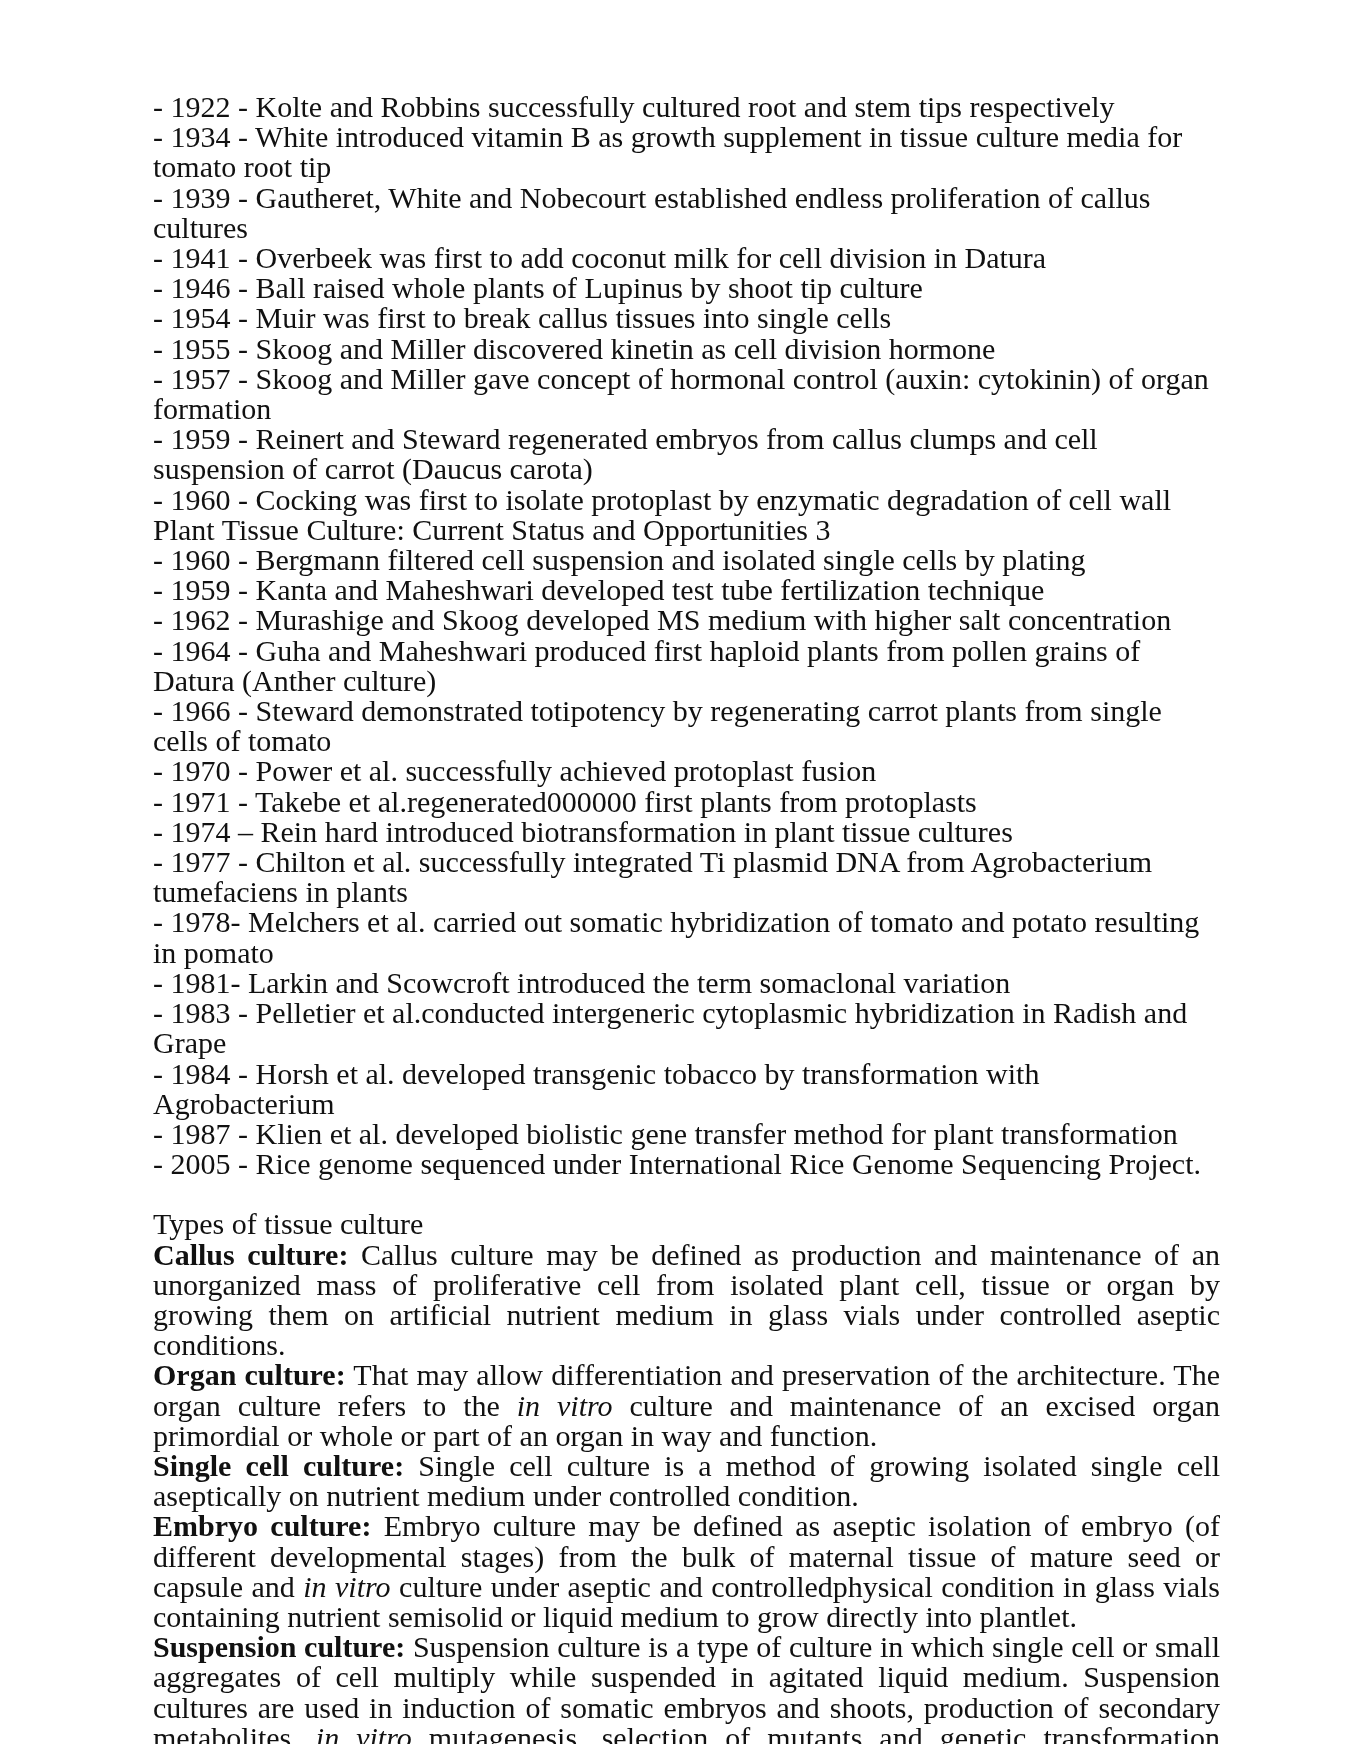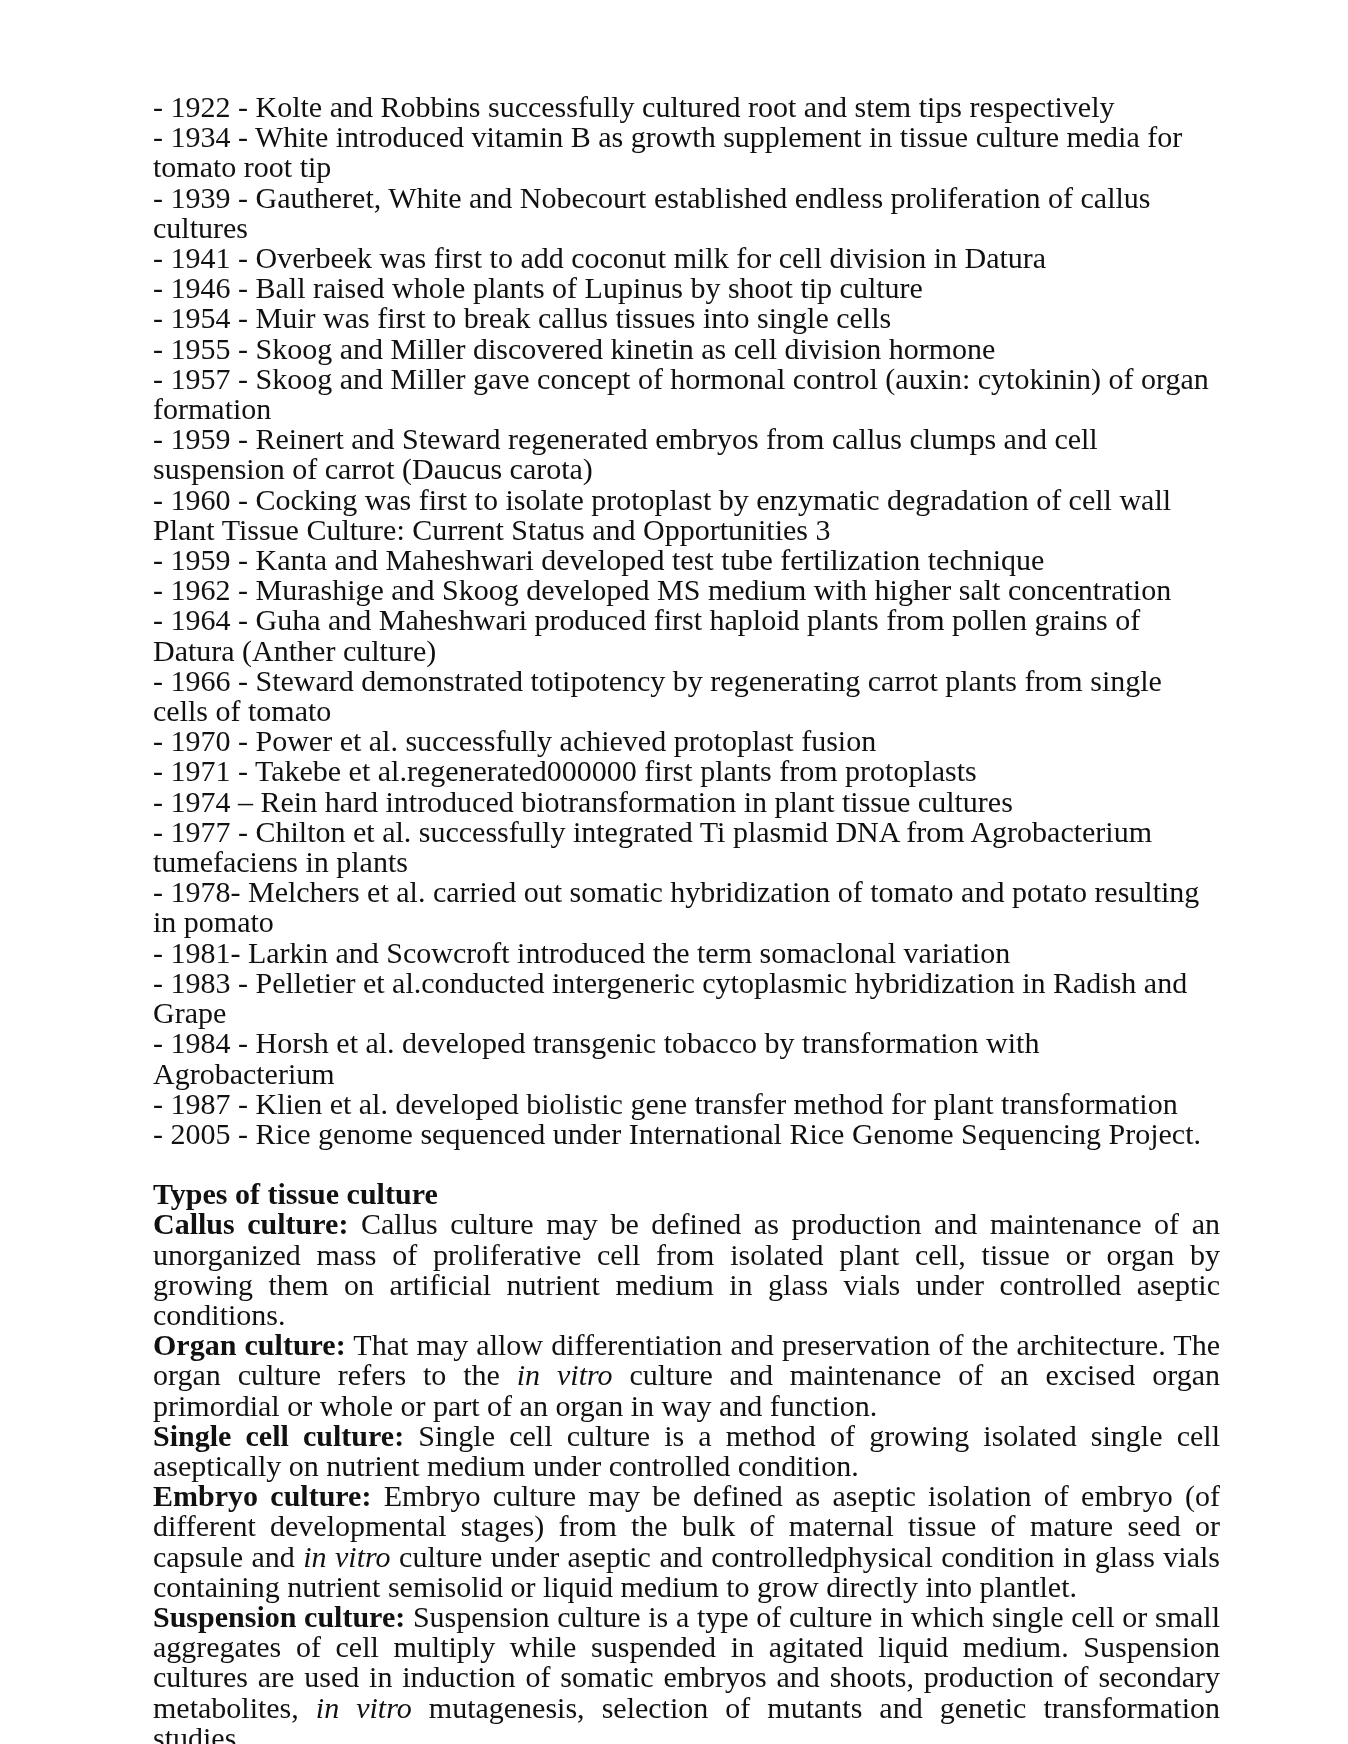--- a/index.html
+++ b/index.html
@@ -24,21 +24,21 @@
       line-height: 30.2px;
     }
     .timeline .line {
       display: block;
       white-space: normal;
     }
     .spacer {
       height: 30px;
     }
     .heading {
-      font-weight: bold;
+      font-weight: normal;
     }
     .para {
       text-align: justify;
       text-align-last: left;
     }
     .para b {
       font-weight: bold;
     }
     .para i {
     }
@@ -53,20 +53,21 @@
     <span class="line">- 1934 - White introduced vitamin B as growth supplement in tissue culture media for tomato root tip</span>
     <span class="line">- 1939 - Gautheret, White and Nobecourt established endless proliferation of callus cultures</span>
     <span class="line">- 1941 - Overbeek was first to add coconut milk for cell division in Datura</span>
     <span class="line">- 1946 - Ball raised whole plants of Lupinus by shoot tip culture</span>
     <span class="line">- 1954 - Muir was first to break callus tissues into single cells</span>
     <span class="line">- 1955 - Skoog and Miller discovered kinetin as cell division hormone</span>
     <span class="line">- 1957 - Skoog and Miller gave concept of hormonal control (auxin: cytokinin) of organ formation</span>
     <span class="line">- 1959 - Reinert and Steward regenerated embryos from callus clumps and cell suspension of carrot (Daucus carota)</span>
     <span class="line">- 1960 - Cocking was first to isolate protoplast by enzymatic degradation of cell wall</span>
     <span class="line">Plant Tissue Culture: Current Status and Opportunities 3</span>
+    <span class="line">- 1960 - Bergmann filtered cell suspension and isolated single cells by plating</span>
     <span class="line">- 1959 - Kanta and Maheshwari developed test tube fertilization technique</span>
     <span class="line">- 1962 - Murashige and Skoog developed MS medium with higher salt concentration</span>
     <span class="line">- 1964 - Guha and Maheshwari produced first haploid plants from pollen grains of Datura (Anther culture)</span>
     <span class="line">- 1966 - Steward demonstrated totipotency by regenerating carrot plants from single cells of tomato</span>
     <span class="line">- 1970 - Power et al. successfully achieved protoplast fusion</span>
     <span class="line">- 1971 - Takebe et al.regenerated000000 first plants from protoplasts</span>
     <span class="line">- 1974 – Rein hard introduced biotransformation in plant tissue cultures</span>
     <span class="line">- 1977 - Chilton et al. successfully integrated Ti plasmid DNA from Agrobacterium tumefaciens in plants</span>
     <span class="line">- 1978- Melchers et al. carried out somatic hybridization of tomato and potato resulting in pomato</span>
     <span class="line">- 1981- Larkin and Scowcroft introduced the term somaclonal variation</span>

